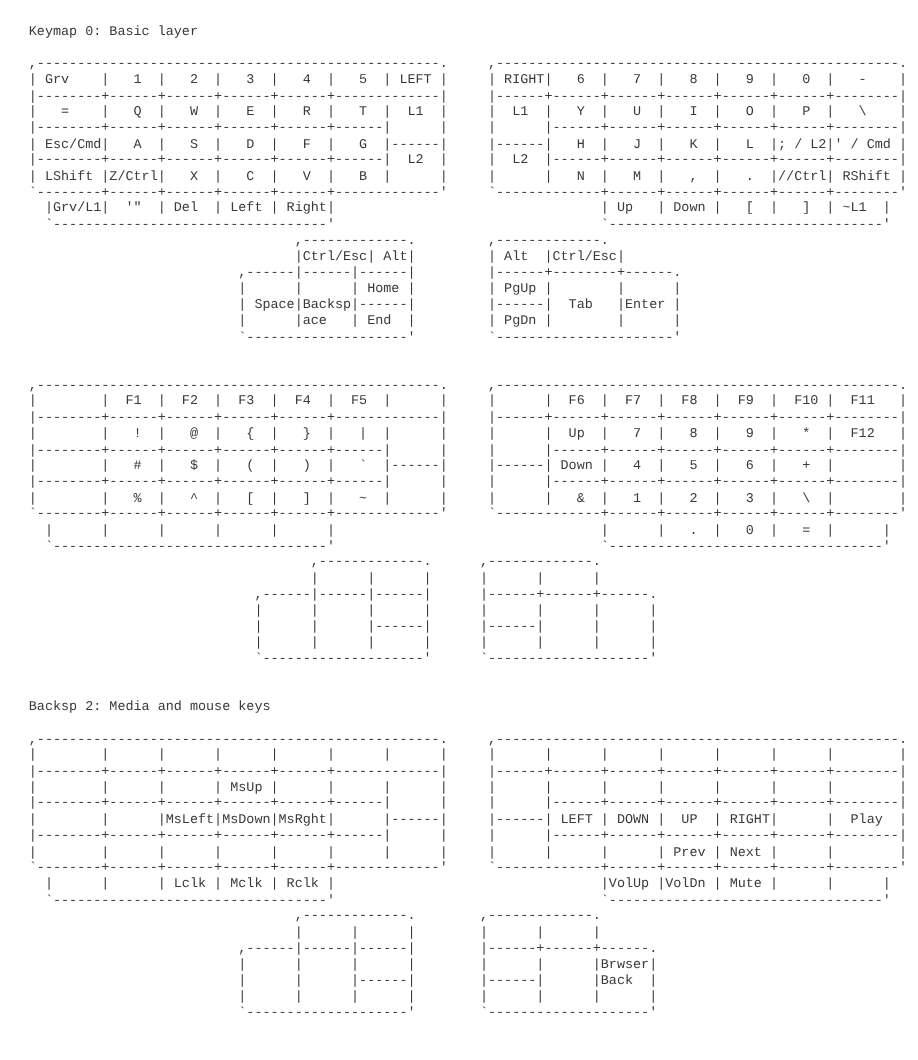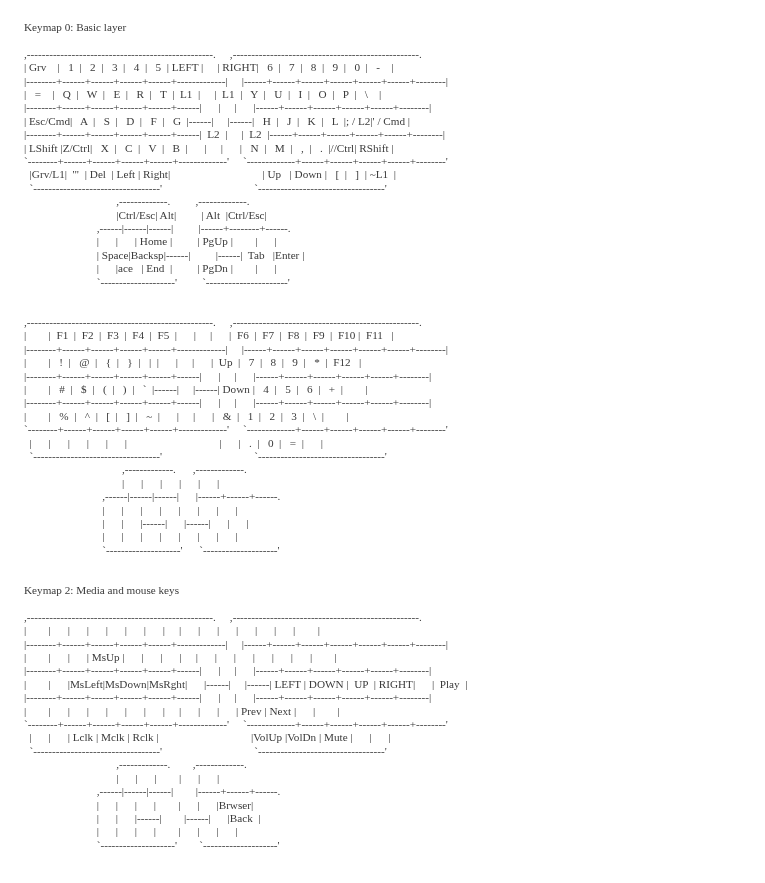--- a/index.html
+++ b/index.html
@@ -2,21 +2,21 @@
 <html><head>
 <meta charset="utf-8">
 <style>
   html, body { margin: 0; padding: 0; background: #ffffff; }
   body { width: 765px; height: 883px; overflow: hidden; }
   .page {
     box-sizing: border-box;
     width: 765px; height: 646px;
     padding: 21px 0 0 24px;
     background: #ffffff;
-    font-family: Liberation Serif, serif;
+    font-family: Liberation Mono, monospace;
     font-size: 11.2px;
     line-height: 13.4px;
     color: #3a3a3a;
   }
   pre {
     margin: 0;
     font-family: inherit;
     font-size: inherit;
     line-height: inherit;
     white-space: pre;
@@ -67,21 +67,21 @@
                                    ,-------------.      ,-------------.
                                    |      |      |      |      |      |
                             ,------|------|------|      |------+------+------.
                             |      |      |      |      |      |      |      |
                             |      |      |------|      |------|      |      |
                             |      |      |      |      |      |      |      |
                             `--------------------'      `--------------------'</pre>
   </section>
 
   <section class="keymap-section">
-    <pre class="km-title">Keymap 2: Media and mouse keys</pre>
+    <pre class="km-title">Backsp 2: Media and mouse keys</pre>
     <pre class="km-art">,--------------------------------------------------.     ,--------------------------------------------------.
 |        |      |      |      |      |      |      |     |      |      |      |      |      |      |        |
 |--------+------+------+------+------+-------------|     |------+------+------+------+------+------+--------|
 |        |      |      | MsUp |      |      |      |     |      |      |      |      |      |      |        |
 |--------+------+------+------+------+------|      |     |      |------+------+------+------+------+--------|
 |        |      |MsLeft|MsDown|MsRght|      |------|     |------| LEFT | DOWN |  UP  | RIGHT|      |  Play  |
 |--------+------+------+------+------+------|      |     |      |------+------+------+------+------+--------|
 |        |      |      |      |      |      |      |     |      |      |      | Prev | Next |      |        |
 `--------+------+------+------+------+-------------'     `-------------+------+------+------+------+--------'
   |      |      | Lclk | Mclk | Rclk |                                 |VolUp |VolDn | Mute |      |      |

